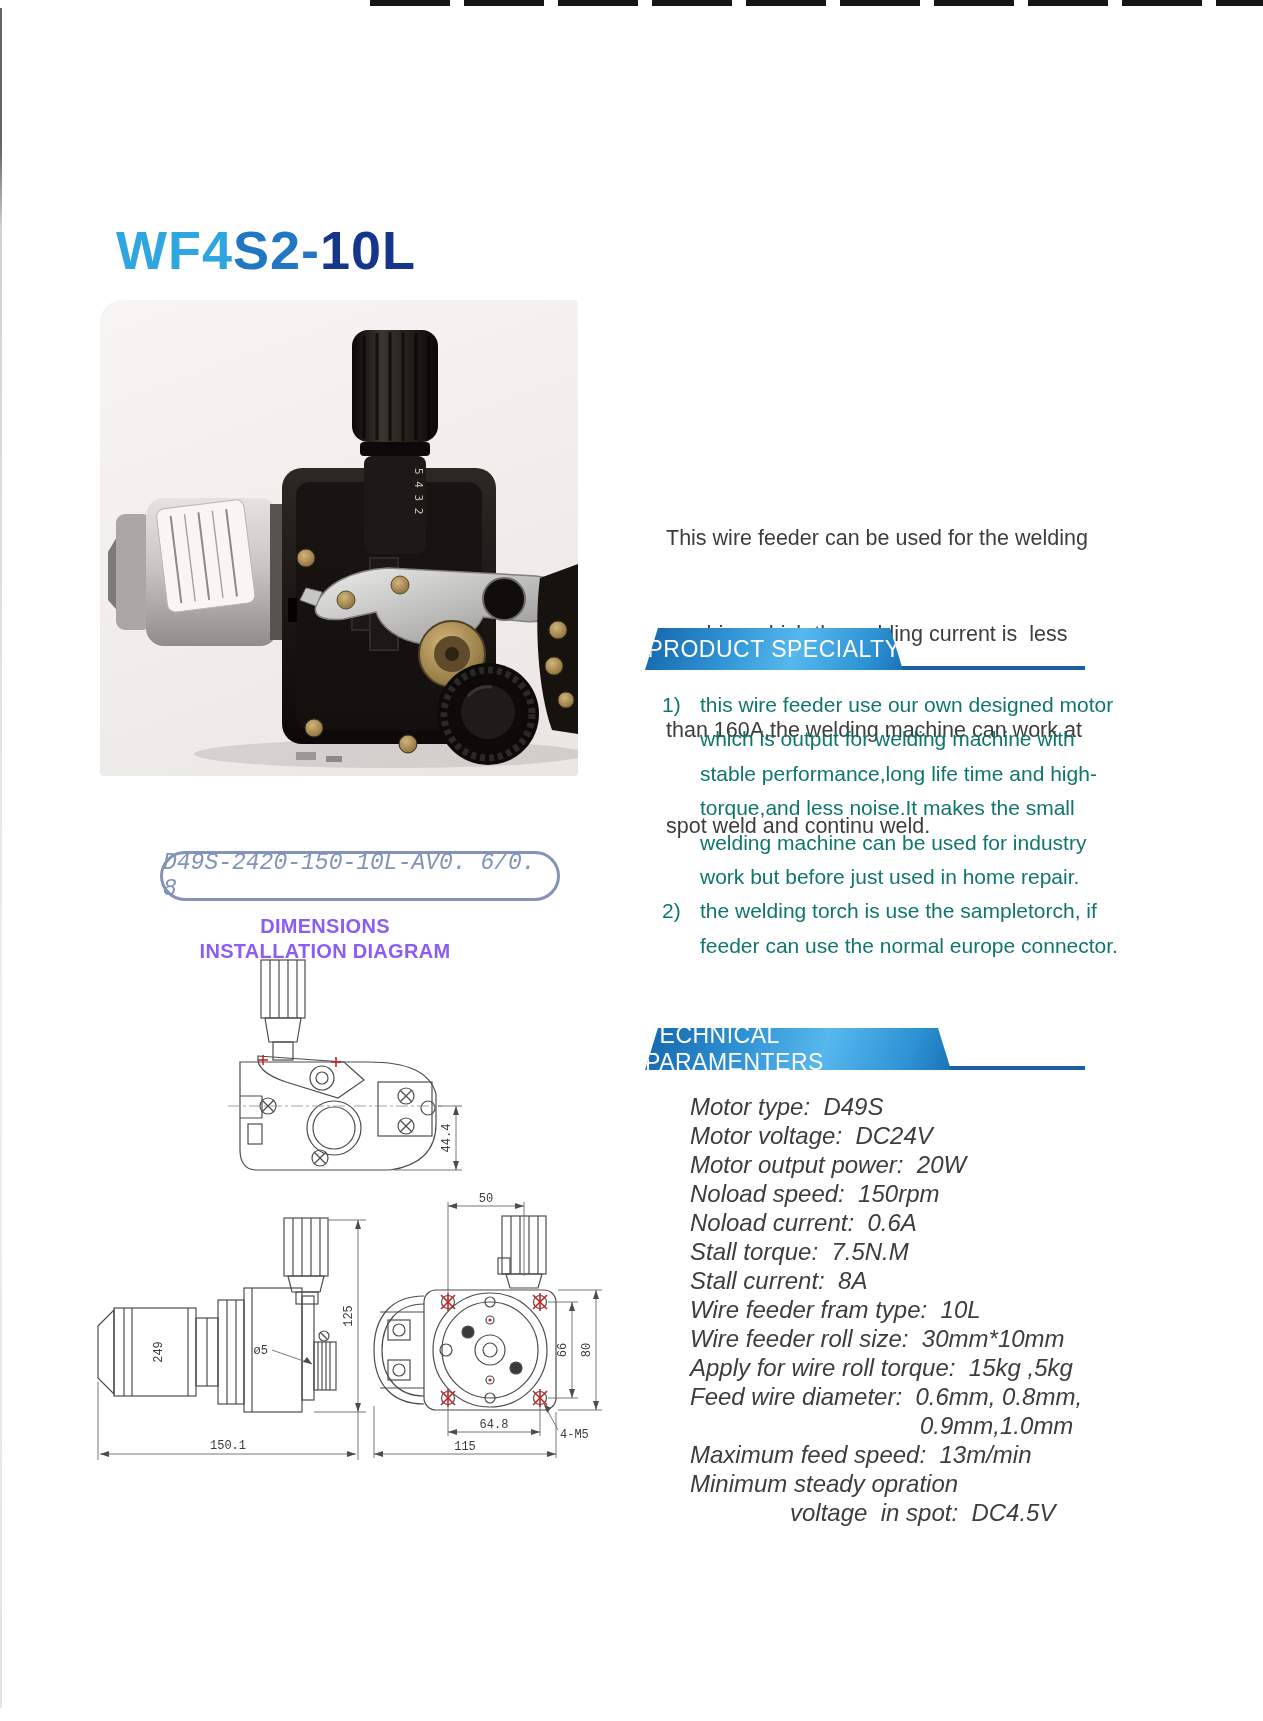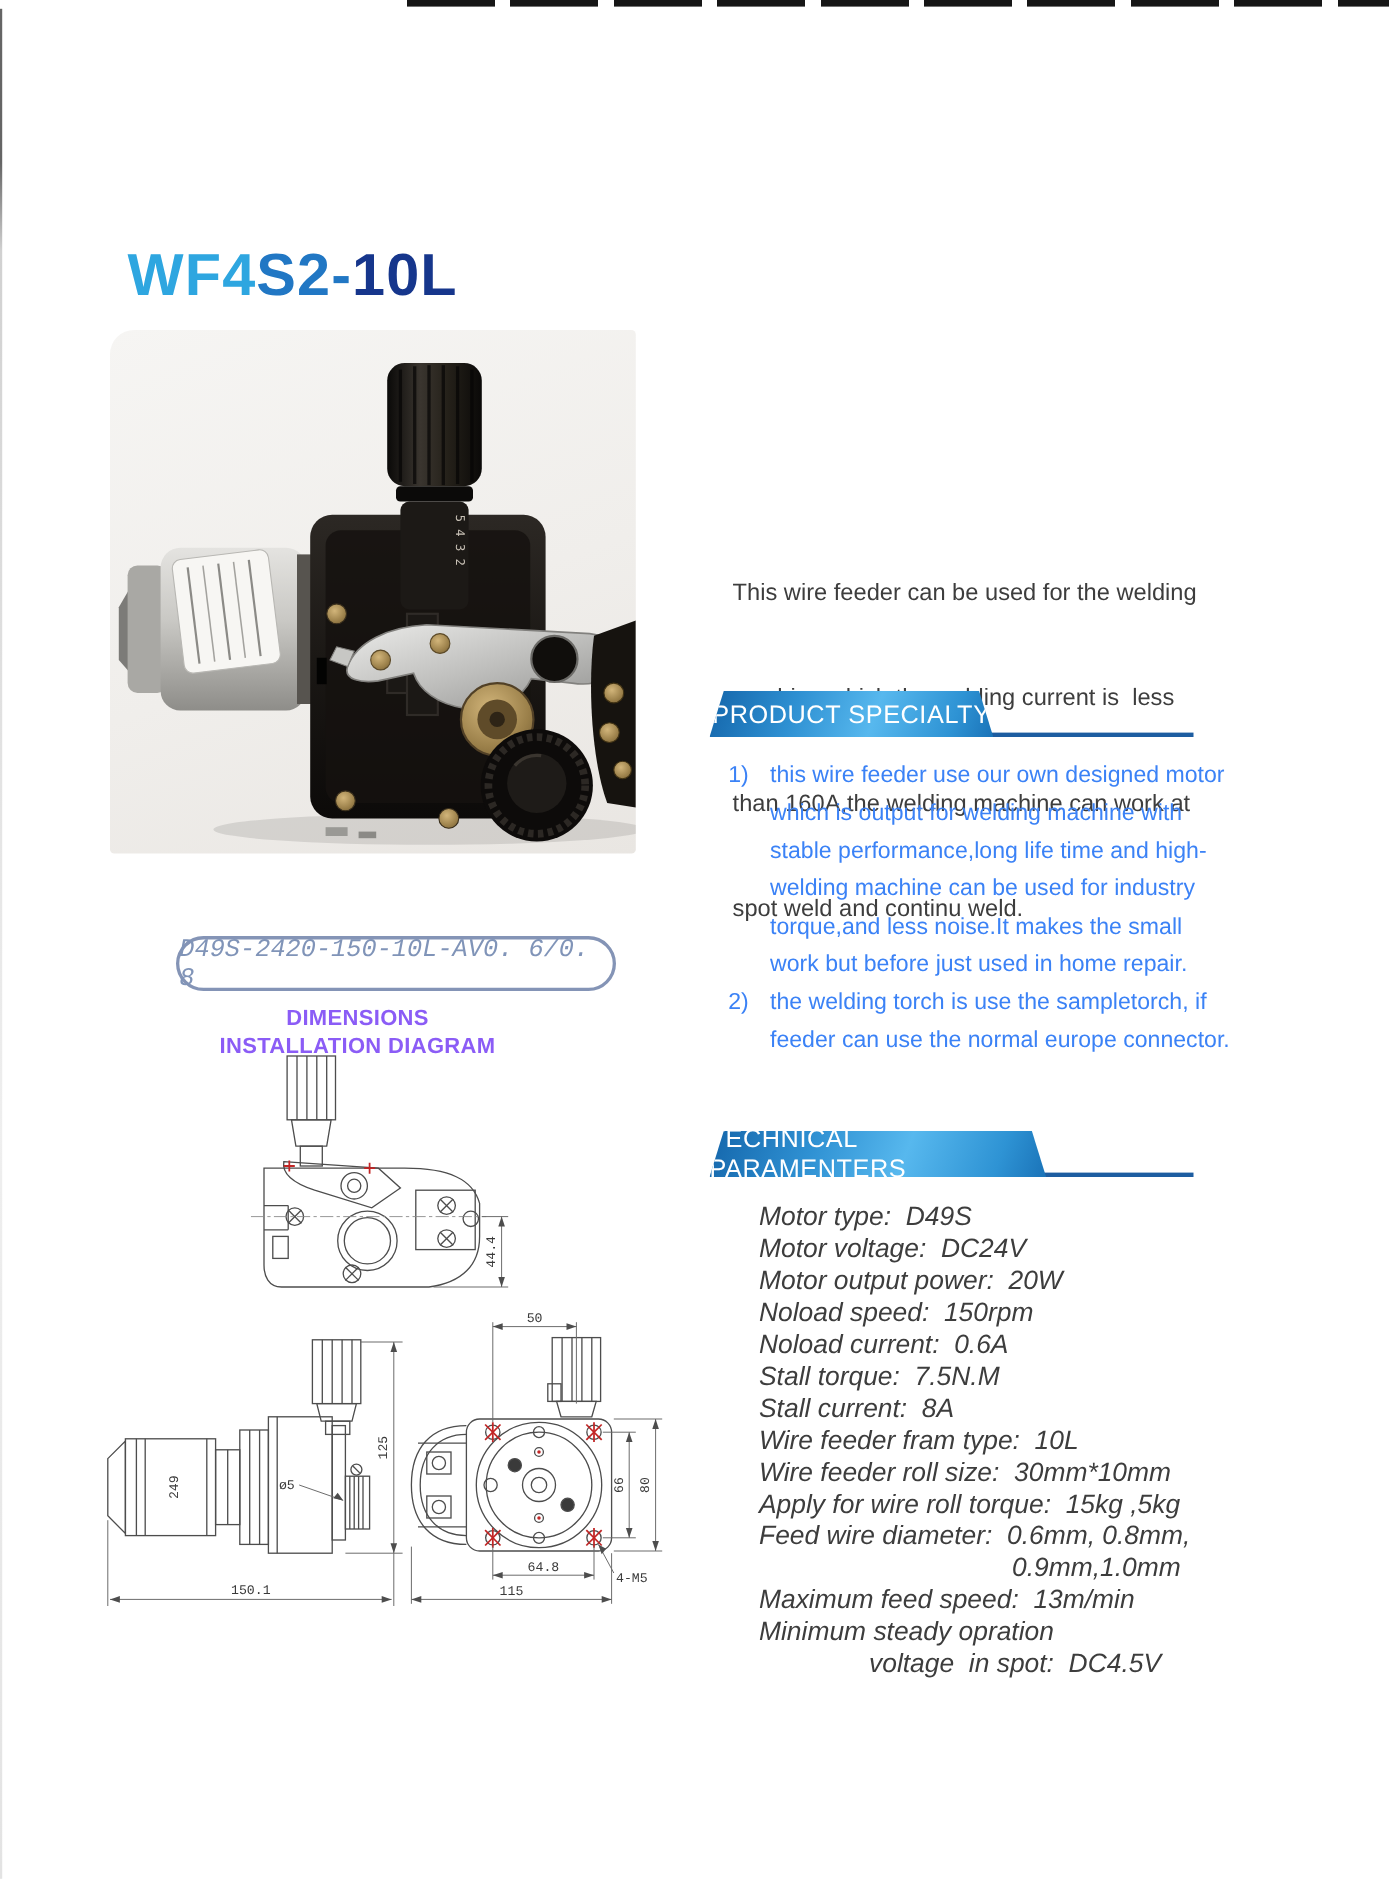--- a/index.html
+++ b/index.html
@@ -29,21 +29,21 @@
   .ribbon-underline{position:absolute;height:3.5px;background:#1d5da1;z-index:1;}
   .u-spec{left:700px;top:666px;width:385px;}
   .u-tech{left:700px;top:1066px;width:385px;}
   .ribbon-shape{position:absolute;height:42px;z-index:2;color:#fff;display:flex;align-items:center;justify-content:center;
         font-size:23px;letter-spacing:.5px;
         background:linear-gradient(110deg,#1465aa 0%,#2e90d2 30%,#57b8ee 58%,#2e93d4 85%,#1a73b8 100%);
         clip-path:polygon(13px 0, calc(100% - 13px) 0, 100% 100%, 0 100%);}
   .r-spec{left:645px;top:628px;width:258px;}
   .r-tech{left:645px;top:1028px;width:306px;}
 
-  .sp-list{position:absolute;left:662px;top:688px;width:424px;font-size:21px;color:#3b82f6;}
+  .sp-list{position:absolute;left:662px;top:688px;width:424px;font-size:21px;color:#0f766e;}
   .sp-line{line-height:34.4px;white-space:pre;}
   .sp-num{display:inline-block;width:38px;}
   .sp-cont{padding-left:38px;}
 
   .tech-list{position:absolute;left:690px;top:1092px;width:400px;font-size:24px;color:#3d3d3d;font-style:italic;}
   .tech-row{line-height:29px;white-space:pre;}
   .ind-far{padding-left:230px;}
   .ind-mid{padding-left:100px;}
 
   
@@ -188,22 +188,22 @@
   </div>
 
   <div class="ribbon-underline u-spec"></div>
   <div class="ribbon-shape r-spec">
     <span>PRODUCT SPECIALTY</span>
   </div>
   <div class="sp-list">
     <div class="sp-line"><span class="sp-num">1)</span><span>this wire feeder use our own designed motor</span></div>
     <div class="sp-line sp-cont">which is output for welding machine with</div>
     <div class="sp-line sp-cont">stable performance,long life time and high-</div>
+    <div class="sp-line sp-cont">torque,and less noise.It makes the small</div>
     <div class="sp-line sp-cont">welding machine can be used for industry</div>
-    <div class="sp-line sp-cont">torque,and less noise.It makes the small</div>
     <div class="sp-line sp-cont">work but before just used in home repair.</div>
     <div class="sp-line"><span class="sp-num">2)</span><span>the welding torch is use the sampletorch, if</span></div>
     <div class="sp-line sp-cont">feeder can use the normal europe connector.</div>
   </div>
 
   <div class="model-pill">
     <span>D49S-2420-150-10L-AV0. 6/0. 8</span>
   </div>
 
   <div class="dim-heading">

